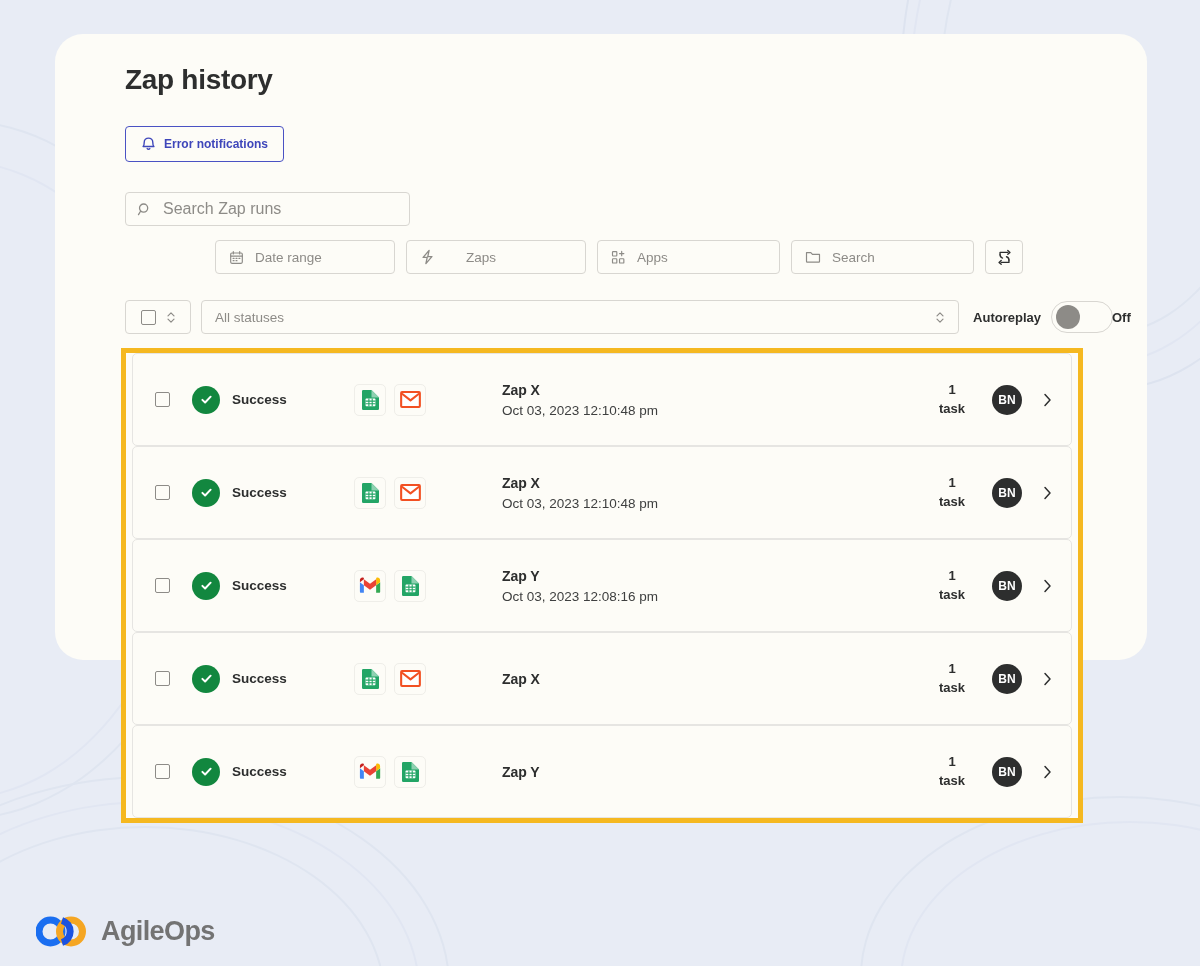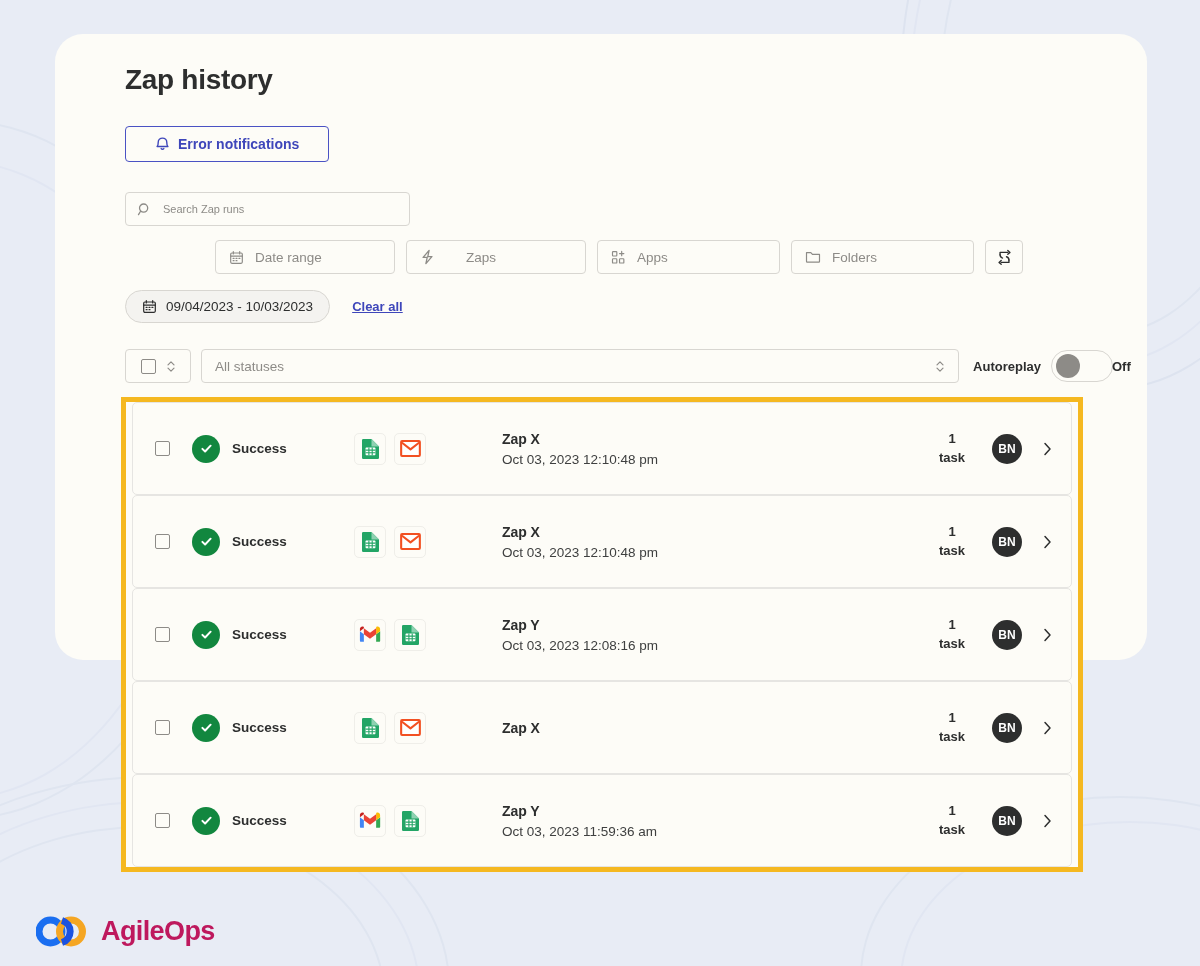--- a/index.html
+++ b/index.html
@@ -62,36 +62,36 @@
     background:#e6e5e2; border-radius:2px;
   }
   .tabs-underline .active-bar {
     position:absolute; left:0; top:0; height:3px; width:118px;
     background:#3e46ba; border-radius:2px;
   }
 
   .err-btn {
     display:inline-flex; align-items:center; gap:8px;
     border:1px solid #4a52c4; border-radius:4px;
-    padding:9px 29px; background:#fdfcf7;
-    color:#3e46ba; font-size:14px; font-weight:bold;
+    padding:9px 15px; background:#fdfcf7;
+    color:#3e46ba; font-size:12px; font-weight:bold;
     cursor:pointer; white-space:nowrap;
   }
 
   
   .search-box {
     margin-top:30px;
     width:285px; height:34px;
     border:1px solid #d8d6d1; border-radius:4px;
     display:flex; align-items:center; gap:9px; padding:0 11px;
     background:#fdfcf7;
   }
   .search-box input {
     border:none; outline:none; background:transparent;
-    font-family:inherit; font-size:11px; color:#15803d; width:100%;
+    font-family:inherit; font-size:16px; color:#15803d; width:100%;
   }
   .search-box input::placeholder { color:#8d8b87; }
 
   
   .filters { display:flex; gap:11px; margin-top:14px; align-items:center;justify-content:center; }
   .filter-btn {
     height:34px; border:1px solid #d8d6d1; border-radius:4px;
     background:#fdfcf7; display:flex; align-items:center; gap:11px;
     padding:0 13px; font-size:13.5px; color:#8d8b87; cursor:pointer;
   }
@@ -194,21 +194,21 @@
     margin-left:18px; flex:none; letter-spacing:0.2px;
   }
   .r-chev { margin-left:20px; flex:none; display:flex; align-items:center; }
 
   
   .footer-logo {
     position:absolute; left:36px; bottom:18px;
     display:flex; align-items:center; gap:13px; z-index:3;
   }
   .logo-text {
-    font-size:27px; font-weight:bold; color:#be185d; letter-spacing:-0.6px;
+    font-size:27px; font-weight:bold; color:#737373; letter-spacing:-0.6px;
   }
   svg { display:block; }
 </style>
 </head>
 <body>
 
 <div class="bg-deco">
   <div class="swoosh sw1"></div>
   <div class="swoosh sw2"></div>
   <div class="swoosh sw3"></div>
@@ -282,50 +282,37 @@
       </span>
       <span>Apps</span>
     </div>
 
     <div class="filter-btn f-folders">
       <span>
         <svg width="16" height="14" viewBox="0 0 17 14" fill="none" stroke="#8d8b87" stroke-width="1.25" stroke-linejoin="round" stroke-linecap="round">
           <path d="M1.6 11.8V2.3h4.6l1.7 2h7.5v7.5a.7.7 0 0 1-.7.7H2.3a.7.7 0 0 1-.7-.7z"></path>
         </svg>
       </span>
-      <span>Folders</span>
+      <span>Search</span>
     </div>
 
     <div class="refresh-btn">
       <span>
         <svg width="17" height="17" viewBox="0 0 18 18" fill="none" stroke="#2d2e2e" stroke-width="1.45" stroke-linecap="round" stroke-linejoin="round">
           <path d="M4.3 6.2V3.6h8.2"></path>
           <path d="M12.5 1.6 14.8 3.6 12.5 5.6"></path>
           <path d="M13.7 11.6v2.6H5.5"></path>
           <path d="M5.5 12.2 3.2 14.2 5.5 16.2"></path>
           <path d="M13.7 11.6c0-1.7-1.1-2.9-2.6-3.4"></path>
           <path d="M4.3 6.2c0 1.7 1.1 2.9 2.6 3.4"></path>
         </svg>
       </span>
     </div>
   </div>
 
-  <div class="chips-row">
-    <div class="chip">
-      <span>
-        <svg width="15" height="15" viewBox="0 0 16 16" fill="none" stroke="#2d2e2e" stroke-width="1.3" stroke-linecap="round">
-          <rect x="1.8" y="3.2" width="12.4" height="11" rx="1.3"></rect>
-          <path d="M4.6 1.6v2.6M11.4 1.6v2.6M1.8 6.6h12.4"></path>
-          <path d="M4.4 9h1M7.5 9h1M10.6 9h1M4.4 11.4h1M7.5 11.4h1"></path>
-        </svg>
-      </span>
-      <span>09/04/2023 - 10/03/2023</span>
-    </div>
-    <div class="clear-all">Clear all</div>
-  </div>
 
   <div class="status-row">
     <div class="sel-box">
       <span class="cbox"></span>
       <span>
         <svg width="10" height="15" viewBox="0 0 10 16" fill="none" stroke="#8d8b87" stroke-width="1.25" stroke-linecap="round" stroke-linejoin="round">
           <path d="M1.8 6.2 5 3 8.2 6.2"></path>
               <path d="M1.8 9.8 5 13 8.2 9.8"></path>
         </svg>
       </span>
@@ -542,21 +529,20 @@
                 <svg width="19" height="22" viewBox="0 0 19 22">
                   <path d="M1 2.2A1.2 1.2 0 0 1 2.2 1h8.3L18 8.4v11.4A1.2 1.2 0 0 1 16.8 21H2.2A1.2 1.2 0 0 1 1 19.8z" fill="#23a566"></path>
                   <path d="M10.5 1 18 8.4h-7.5z" fill="#8ed1b1"></path>
                   <rect x="4.6" y="9.6" width="9.8" height="7.6" rx="0.6" fill="#fff"></rect>
                   <path d="M4.6 12.1h9.8M4.6 14.7h9.8M7.9 9.6v7.6M11.2 9.6v7.6" stroke="#23a566" stroke-width="1.1"></path>
                 </svg>
               </span>
             </div>
             <div class="r-name">
               <div class="zap-name">Zap Y</div>
-              <div class="zap-time">Oct 03, 2023 11:59:36 am</div>
             </div>
             <div class="r-tasks">
               <div>1</div>
               <div>task</div>
             </div>
             <div class="avatar">BN</div>
             <div class="r-chev">
               <svg width="11" height="16" viewBox="0 0 11 16" fill="none" stroke="#2d2e2e" stroke-width="1.5" stroke-linecap="round" stroke-linejoin="round">
                 <path d="M3 2.6 8 8l-5 5.4"></path>
               </svg>

